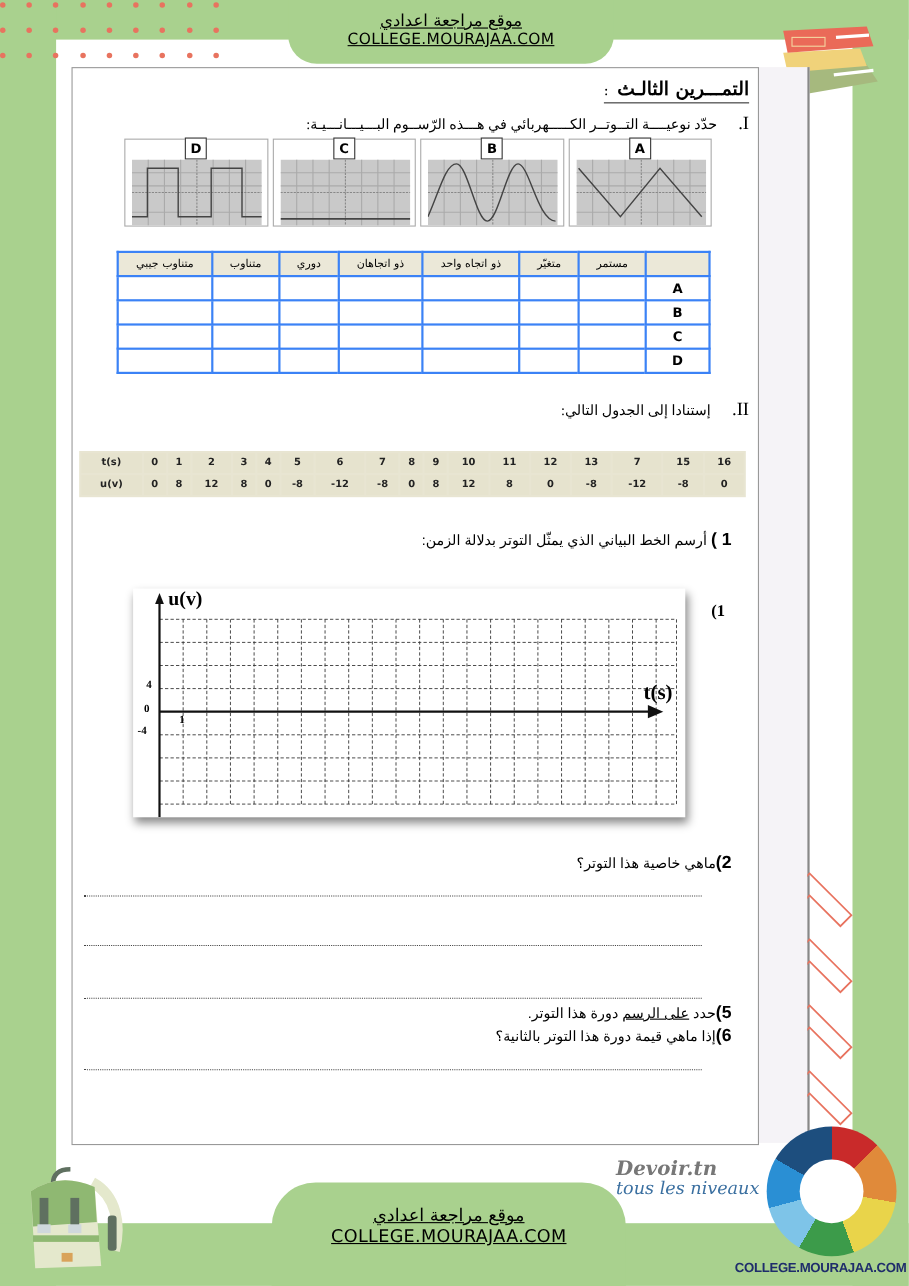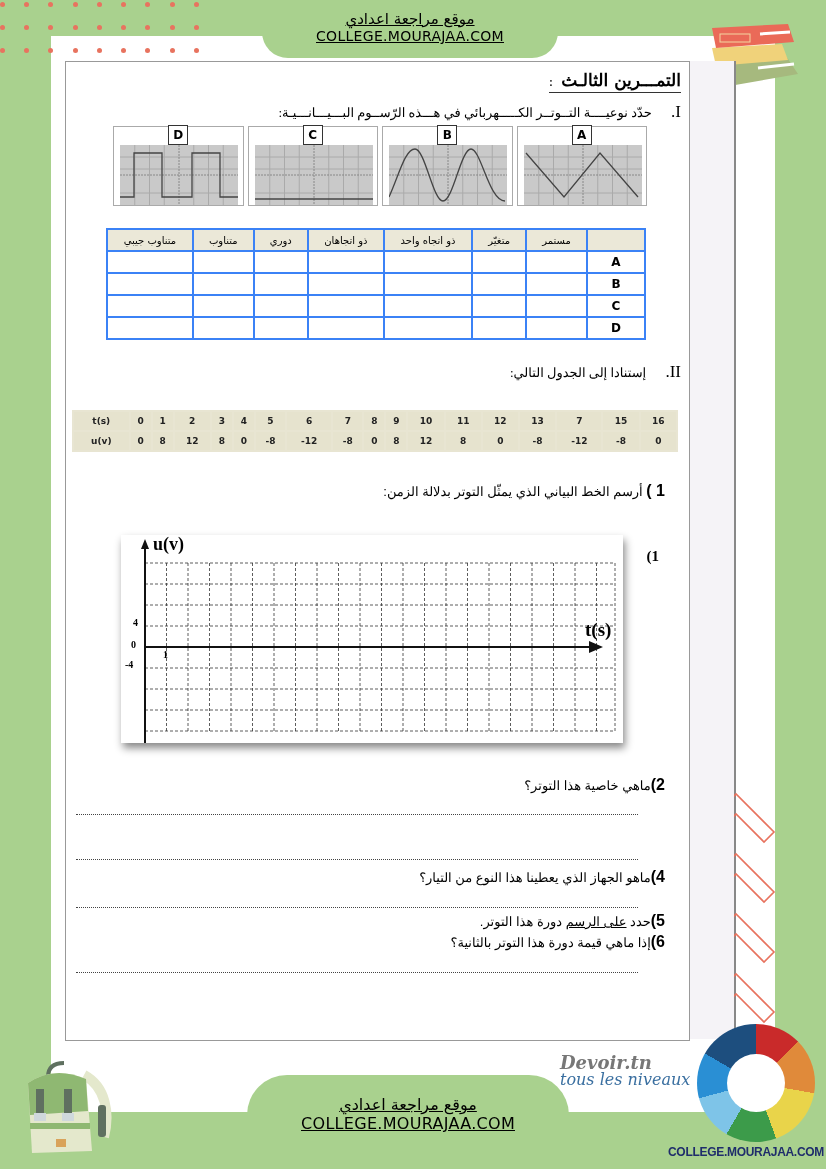--- a/index.html
+++ b/index.html
@@ -358,23 +358,20 @@
     <span style="position:absolute;left:42px;top:114px;font-family:'Liberation Serif',serif;font-weight:bold;font-size:10px;">1</span>
   </div>
 
   <div class="q rtl" style="top:714px;">
     <span class="qn">2)</span><span>ماهي خاصية هذا التوتر؟</span>
   </div>
   <div class="dotline" style="top:752px;"></div>
 
   <div class="dotline" style="top:797px;"></div>
 
-  <div class="q rtl" style="top:806px;">
-    <span class="qn">4)</span><span>ماهو الجهاز الذي يعطينا هذا النوع من التيار؟</span>
-  </div>
   <div class="dotline" style="top:845px;"></div>
 
   <div class="q rtl" style="top:850px;">
     <span class="qn">5)</span><span>حدد </span><span style="text-decoration:underline;">على الرسم</span><span> دورة هذا التوتر.</span>
   </div>
   <div class="q rtl" style="top:871px;">
     <span class="qn">6)</span><span>إذا ماهي قيمة دورة هذا التوتر بالثانية؟</span>
   </div>
   <div class="dotline" style="top:910px;"></div>
 

